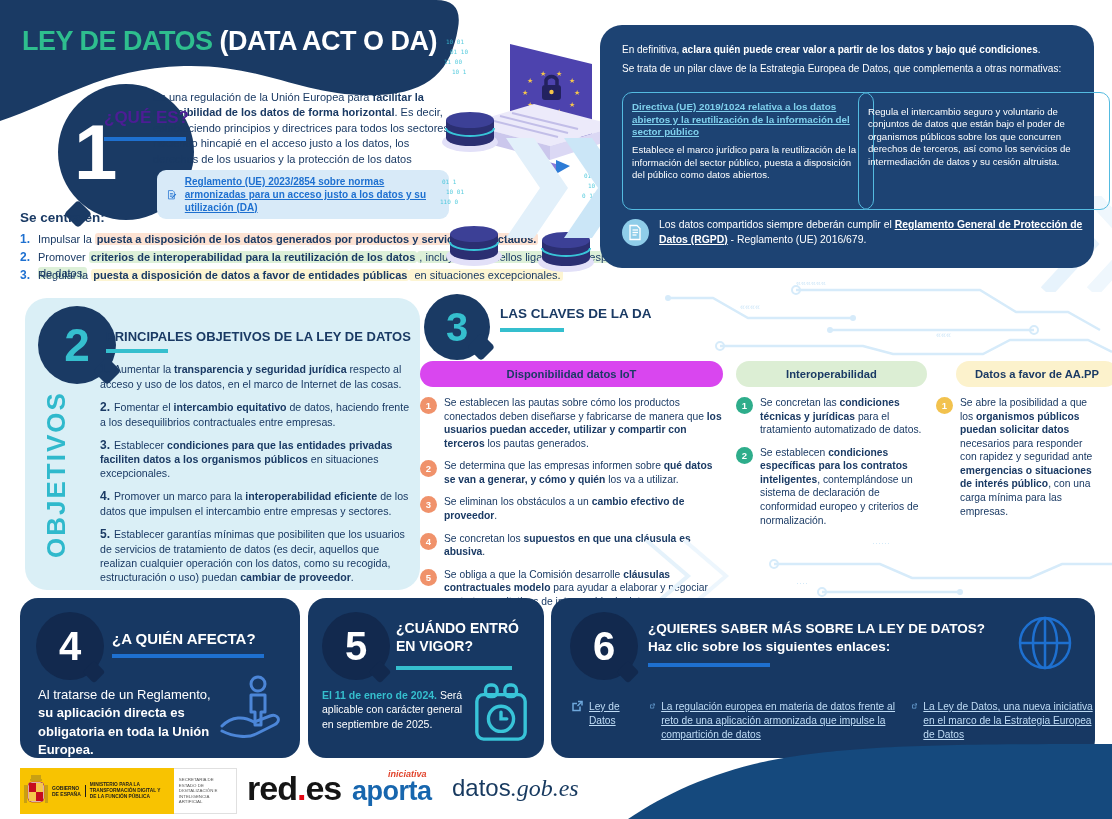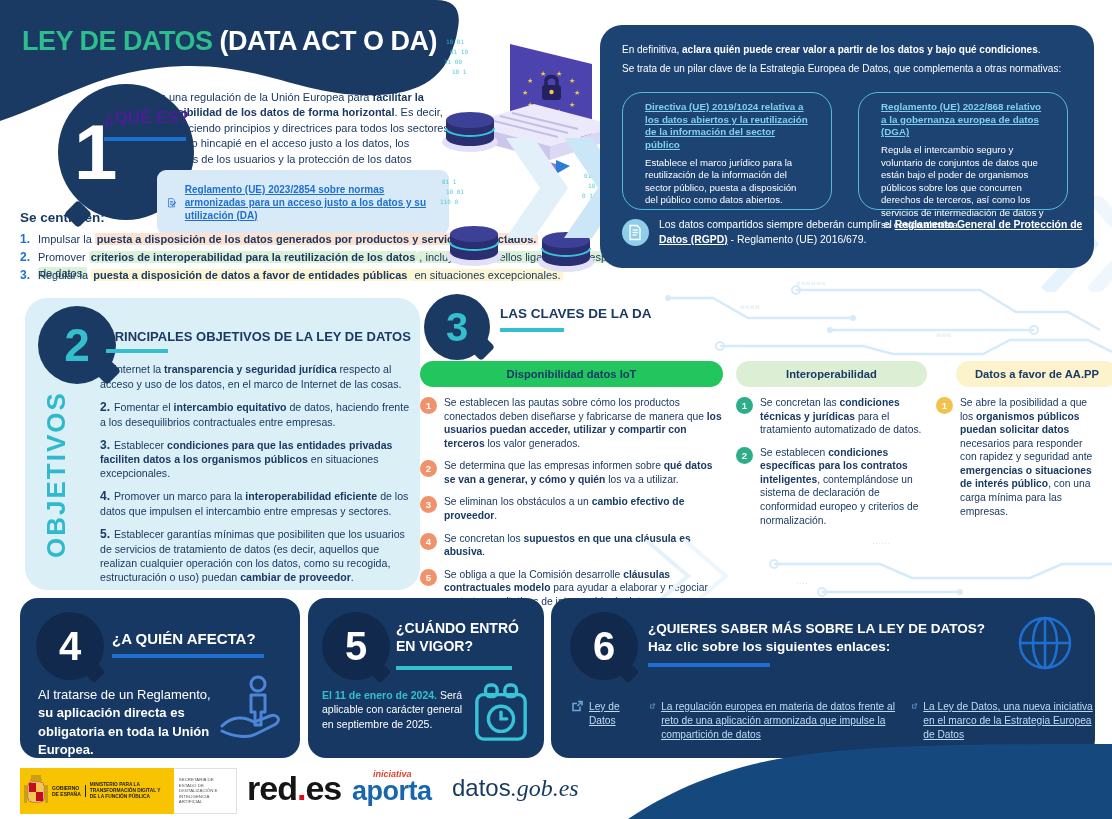--- a/index.html
+++ b/index.html
@@ -21,39 +21,39 @@
   .bubble-num{position:absolute;inset:0;display:flex;align-items:center;justify-content:center;
               font-weight:800;color:#fff}
 
   #b1{left:58px;top:84px;width:136px;height:136px}
   #b1 .bubble-num{justify-content:flex-start;padding-left:16px;font-size:78px}
   #s1-label{left:104px;top:108px;font-size:17px;font-weight:800;color:#4c1d95;z-index:3}
   #s1-under{left:104px;top:137px;width:82px;height:4px;background:#1E70D0;z-index:3}
 
   #s1-para{left:153px;top:90px;width:300px;font-size:11px;line-height:1.4;color:#1A3A64}
   #s1-pill{left:157px;top:170px;width:292px;min-height:37px;background:#D8EAF8;border-radius:9px;
-           display:flex;align-items:center;gap:8px;padding:13px 10px}
+           display:flex;align-items:center;gap:8px;padding:5px 10px}
   #s1-pill .plink{font-size:10px;font-weight:700;color:#1E70D0;text-decoration:underline;line-height:1.3;cursor:pointer}
 
   #secentra-title{left:20px;top:210px;font-size:13.5px;font-weight:800}
   .sc-row{left:20px;display:flex;align-items:baseline;width:620px;font-size:11px;line-height:1.45}
   .sc-num{color:#1E70D0;font-weight:800;font-size:12px;width:18px;flex:0 0 18px}
   .seg-b{font-weight:700}
   .seg-u{text-decoration:underline}
   .seg-c-teal{color:#35BFCE}
   .seg-hl-salmon{background:#FDE2D2;border-radius:3px;padding:0 2px;box-decoration-break:clone}
   .seg-hl-green{background:#DDF0D8;border-radius:3px;padding:0 2px;box-decoration-break:clone}
   .seg-hl-yellow{background:#FDF5D2;border-radius:3px;padding:0 2px;box-decoration-break:clone}
 
   
   #rbox{left:600px;top:25px;width:494px;height:243px;background:#1D4373;border-radius:22px}
   #rb-intro1{left:622px;top:43px;width:458px;font-size:10px;color:#fff;line-height:1.4}
   #rb-intro2{left:622px;top:62px;width:458px;font-size:10px;color:#fff;line-height:1.4}
   #rb-intro2 .lk{cursor:pointer}
-  .rcard{top:92px;width:210px;height:118px;border:1.5px solid #54BBE0;border-radius:20px;padding:8px 22px}
+  .rcard{top:92px;width:252px;height:118px;border:1.5px solid #54BBE0;border-radius:10px;padding:8px 9px}
   .rcard .ctitle{font-size:9.8px;font-weight:700;color:#7FD0EC;text-decoration:underline;line-height:1.3;cursor:pointer}
   .rcard .cbody{font-size:9.6px;color:#fff;line-height:1.3;margin-top:5px}
   #rgpd-ic{left:622px;top:219px;width:27px;height:27px;border-radius:50%;background:#8FCDE9;
            display:flex;align-items:center;justify-content:center}
   #rgpd-tx{left:659px;top:218px;width:424px;font-size:10.4px;color:#fff;line-height:1.4}
 
   
   #panel2{left:25px;top:298px;width:395px;height:292px;background:#DAEFF6;border-radius:22px}
   #b2{left:38px;top:306px;width:78px;height:78px}
   #b2 .bubble-num{font-size:46px;color:#35BFCE}
@@ -66,21 +66,21 @@
   .obj-item{font-size:10.6px;line-height:1.32;margin-bottom:8px}
   .obj-num{font-weight:800;font-size:12px;margin-right:4px}
 
   
   #b3{left:424px;top:294px;width:66px;height:66px}
   #b3 .bubble-num{font-size:40px;color:#35BFCE}
   #s3-title{left:500px;top:306px;font-size:13.5px;font-weight:800}
   #s3-under{left:500px;top:328px;width:64px;height:4px;background:#35BFCE}
   .pill{height:26px;border-radius:13px;display:flex;align-items:center;justify-content:center;
         font-size:11.2px;font-weight:800;color:#1A3A64}
-  #pillA{left:420px;top:361px;width:303px;background:#22c55e}
+  #pillA{left:420px;top:361px;width:303px;background:#d946ef}
   #pillB{left:736px;top:361px;width:191px;background:#DCEED4}
   #pillC{left:956px;top:361px;width:162px;background:#FCF2CC}
   .kcol{display:flex;flex-direction:column;gap:9px}
   #colA{left:420px;top:396px;width:305px}
   #colB{left:736px;top:396px;width:192px}
   #colC{left:936px;top:396px;width:164px}
   .kitem{display:flex;gap:7px;align-items:flex-start}
   .kdot{flex:0 0 17px;width:17px;height:17px;border-radius:50%;display:flex;align-items:center;justify-content:center;
         font-size:9.5px;font-weight:800;color:#fff;margin-top:1px}
   .kdot.orange{background:#F0926B}
@@ -118,21 +118,21 @@
   
   #gov{left:20px;top:768px;height:46px;display:flex}
   #gov-yellow{background:#F8C301;display:flex;align-items:center;gap:4px;padding:3px 6px 3px 4px}
   #gov-txt1{font-size:5px;font-weight:800;color:#1c1c1c;line-height:1.2;border-right:1px solid #1c1c1c;padding-right:4px}
   #gov-txt2{font-size:4.8px;font-weight:800;color:#1c1c1c;line-height:1.25;width:78px}
   #gov-white{background:#fff;border:1px solid #e0e0e0;border-left:none;display:flex;align-items:center;padding:3px 5px}
   #gov-txt3{font-size:4.4px;color:#555;line-height:1.25;width:52px}
   #redes{left:247px;top:769px;font-size:34px;font-weight:800;color:#151515;letter-spacing:-1px}
   #redes .dot{color:#E30613}
   #aporta{left:352px;top:769px}
-  #aporta .small{font-size:9px;font-weight:700;font-style:italic;color:#E1432C;margin-left:21px}
+  #aporta .small{font-size:9px;font-weight:700;font-style:italic;color:#E1432C;margin-left:36px}
   #aporta .name{font-size:27px;font-weight:800;color:#1766AE;letter-spacing:-0.5px;line-height:0.95}
   #datosgob{left:452px;top:774px;font-size:24px;color:#17395F;white-space:nowrap}
   #datosgob .b{font-weight:400}
   #datosgob .r{font-family:"Liberation Serif",serif;font-style:italic}
 </style>
 </head>
 <body>
 
 <div id="canvas">
 
@@ -254,21 +254,20 @@
   <div class="abs" id="rbox"></div>
   <div class="abs" id="rb-intro1"><span>En definitiva, </span><span class="seg-b">aclara quién puede crear valor a partir de los datos y bajo qué condiciones</span><span>.</span></div>
   <div class="abs" id="rb-intro2">
     <span>Se trata de un pilar clave de la </span><span class="lk">Estrategia Europea de Datos</span><span>, que complementa a otras normativas:</span>
   </div>
   <div class="abs rcard" style="left:622px">
     <div class="ctitle">Directiva (UE) 2019/1024 relativa a los datos abiertos y la reutilización de la información del sector público</div>
     <div class="cbody">Establece el marco jurídico para la reutilización de la información del sector público, puesta a disposición del público como datos abiertos.</div>
   </div>
   <div class="abs rcard" style="left:858px">
-    <div class="ctitle">Reglamento (UE) 2022/868 relativo a la gobernanza europea de datos (DGA)</div>
     <div class="cbody">Regula el intercambio seguro y voluntario de conjuntos de datos que están bajo el poder de organismos públicos sobre los que concurren derechos de terceros, así como los servicios de intermediación de datos y su cesión altruista.</div>
   </div>
   <div class="abs" id="rgpd-ic">
     <svg width="15" height="17" viewBox="0 0 15 17">
         <g stroke="#ffffff" stroke-width="1.3" fill="none">
       <path d="M2,1.5 h7 l3,3 v11 h-10 z"></path>
           <line x1="4.5" y1="6" x2="10" y2="6"></line>
           <line x1="4.5" y1="8.5" x2="10" y2="8.5"></line>
           <line x1="4.5" y1="11" x2="8.5" y2="11"></line>
     </g>
@@ -301,38 +300,38 @@
   </svg>
 
   <div class="abs" id="panel2"></div>
   <div class="abs bubble" id="b2">
     <div class="bubble-num">2</div>
   </div>
   <div class="abs" id="s2-title">PRINCIPALES OBJETIVOS DE LA LEY DE DATOS</div>
   <div class="abs" id="s2-under"></div>
   <div class="abs" id="objetivos-vert">OBJETIVOS</div>
   <div class="abs" id="s2-items">
-    <div class="obj-item"><span class="obj-num">1.</span><span><span>Internet la </span><span class="seg-b">transparencia y seguridad jurídica</span><span> respecto al acceso y uso de los datos, en el marco de Internet de las cosas.</span></span></div>
+    <div class="obj-item"><span class="obj-num">1.</span><span><span>Aumentar la </span><span class="seg-b">transparencia y seguridad jurídica</span><span> respecto al acceso y uso de los datos, en el marco de Internet de las cosas.</span></span></div>
     <div class="obj-item"><span class="obj-num">2.</span><span><span>Fomentar el </span><span class="seg-b">intercambio equitativo</span><span> de datos, haciendo frente a los desequilibrios contractuales entre empresas.</span></span></div>
     <div class="obj-item"><span class="obj-num">3.</span><span><span>Establecer </span><span class="seg-b">condiciones para que las entidades privadas faciliten datos a los organismos públicos</span><span> en situaciones excepcionales.</span></span></div>
     <div class="obj-item"><span class="obj-num">4.</span><span><span>Promover un marco para la </span><span class="seg-b">interoperabilidad eficiente</span><span> de los datos que impulsen el intercambio entre empresas y sectores.</span></span></div>
     <div class="obj-item"><span class="obj-num">5.</span><span><span>Establecer garantías mínimas que posibiliten que los usuarios de servicios de tratamiento de datos (es decir, aquellos que realizan cualquier operación con los datos, como su recogida, estructuración o uso) puedan </span><span class="seg-b">cambiar de proveedor</span><span>.</span></span></div>
   </div>
 
   <div class="abs bubble" id="b3">
     <div class="bubble-num">3</div>
   </div>
   <div class="abs" id="s3-title">LAS CLAVES DE LA DA</div>
   <div class="abs" id="s3-under"></div>
 
   <div class="abs pill" id="pillA">Disponibilidad datos IoT</div>
   <div class="abs kcol" id="colA">
     <div class="kitem">
         <span class="kdot orange">1</span>
-        <span class="ktext"><span>Se establecen las pautas sobre cómo los productos conectados deben diseñarse y fabricarse de manera que </span><span class="seg-b">los usuarios puedan acceder, utilizar y compartir con terceros</span><span> los valor generados.</span></span>
+        <span class="ktext"><span>Se establecen las pautas sobre cómo los productos conectados deben diseñarse y fabricarse de manera que </span><span class="seg-b">los usuarios puedan acceder, utilizar y compartir con terceros</span><span> los pautas generados.</span></span>
       </div>
     <div class="kitem">
         <span class="kdot orange">2</span>
         <span class="ktext"><span>Se determina que las empresas informen sobre </span><span class="seg-b">qué datos se van a generar, y cómo y quién</span><span> los va a utilizar.</span></span>
       </div>
     <div class="kitem">
         <span class="kdot orange">3</span>
         <span class="ktext"><span>Se eliminan los obstáculos a un </span><span class="seg-b">cambio efectivo de proveedor</span><span>.</span></span>
       </div>
     <div class="kitem">

